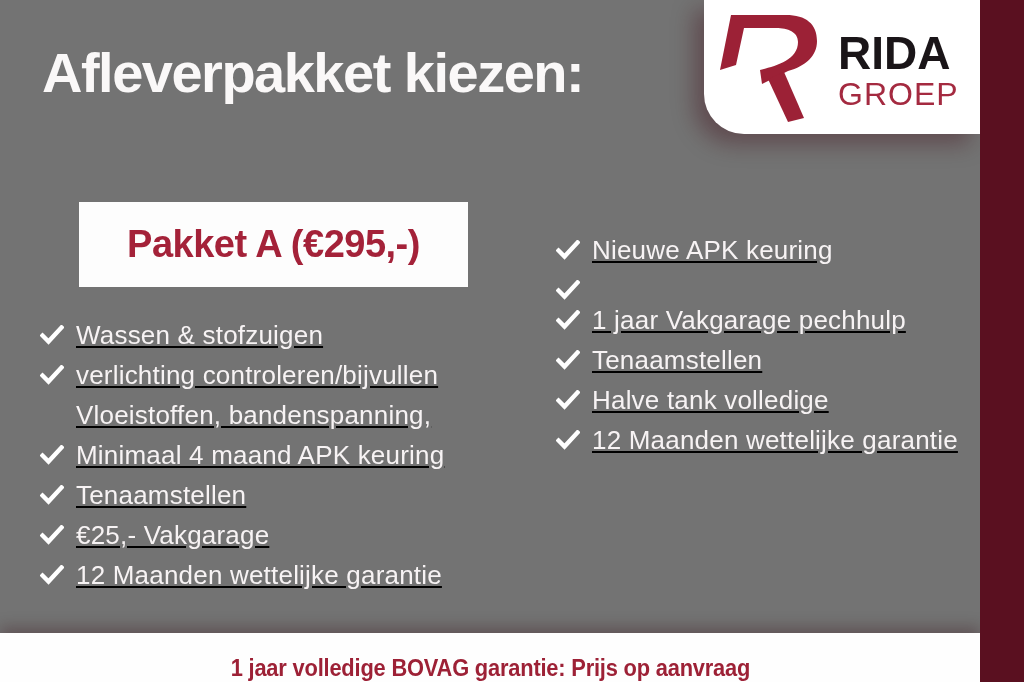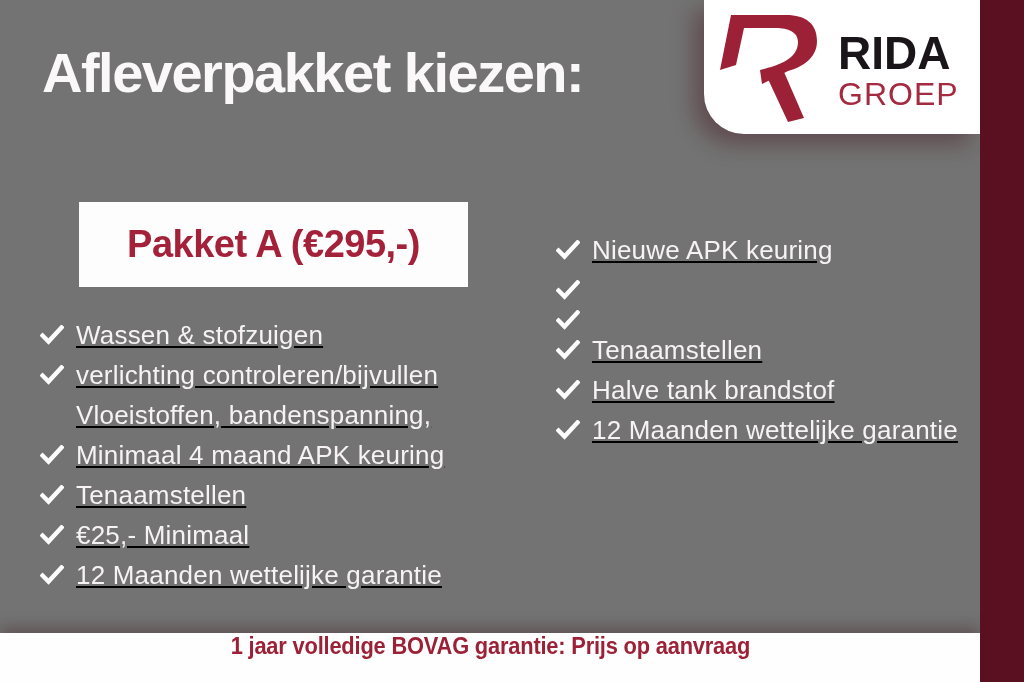--- a/index.html
+++ b/index.html
@@ -60,21 +60,21 @@
   .lines{display:block;}
   .line{
     display:block;height:40px;line-height:40px;
     font-size:26px;font-weight:400;color:#f7f3f4;letter-spacing:0.2px;
     white-space:nowrap;
   }
   
   .footer-bar{
     position:absolute;left:0;right:0;bottom:0;height:49px;
     background:#fefefe;
-    display:flex;align-items:flex-start;justify-content:center;
+    display:flex;align-items:flex-end;justify-content:center;
     box-shadow:0 -6px 14px rgba(45,0,10,.28);
   }
   .footer-text{
     font-size:23px;font-weight:bold;color:#9d2136;letter-spacing:-0.2px;
     transform:scaleX(0.95);white-space:nowrap;
   }
 </style>
 </head>
 <body>
 
@@ -145,21 +145,21 @@
             </span>
   </li>
 
   <li class="item">
     <span class="check">
       <svg width="24" height="20" viewBox="0 0 24 20" xmlns="http://www.w3.org/2000/svg" aria-hidden="true">
         <path d="M2.5 10.5 L8.5 16.5 L21.5 2.5" fill="none" stroke="#ffffff" stroke-width="4.4" stroke-linecap="square" stroke-linejoin="miter"></path>
       </svg>
     </span>
     <span class="lines">
-              <span class="line">€25,- Minimaal</span>
+              <span class="line">€25,- Vakgarage</span>
             </span>
   </li>
 
   <li class="item">
     <span class="check">
       <svg width="24" height="20" viewBox="0 0 24 20" xmlns="http://www.w3.org/2000/svg" aria-hidden="true">
         <path d="M2.5 10.5 L8.5 16.5 L21.5 2.5" fill="none" stroke="#ffffff" stroke-width="4.4" stroke-linecap="square" stroke-linejoin="miter"></path>
       </svg>
     </span>
     <span class="lines">
@@ -189,20 +189,23 @@
       </svg>
     </span>
   </li>
 
   <li class="item">
     <span class="check">
       <svg width="24" height="20" viewBox="0 0 24 20" xmlns="http://www.w3.org/2000/svg" aria-hidden="true">
         <path d="M2.5 10.5 L8.5 16.5 L21.5 2.5" fill="none" stroke="#ffffff" stroke-width="4.4" stroke-linecap="square" stroke-linejoin="miter"></path>
       </svg>
     </span>
+    <span class="lines">
+              <span class="line">1 jaar Vakgarage pechhulp</span>
+            </span>
   </li>
 
 
   <li class="item">
     <span class="check">
       <svg width="24" height="20" viewBox="0 0 24 20" xmlns="http://www.w3.org/2000/svg" aria-hidden="true">
         <path d="M2.5 10.5 L8.5 16.5 L21.5 2.5" fill="none" stroke="#ffffff" stroke-width="4.4" stroke-linecap="square" stroke-linejoin="miter"></path>
       </svg>
     </span>
     <span class="lines">
@@ -210,21 +213,21 @@
             </span>
   </li>
 
   <li class="item">
     <span class="check">
       <svg width="24" height="20" viewBox="0 0 24 20" xmlns="http://www.w3.org/2000/svg" aria-hidden="true">
         <path d="M2.5 10.5 L8.5 16.5 L21.5 2.5" fill="none" stroke="#ffffff" stroke-width="4.4" stroke-linecap="square" stroke-linejoin="miter"></path>
       </svg>
     </span>
     <span class="lines">
-              <span class="line">Halve tank brandstof</span>
+              <span class="line">Halve tank volledige</span>
             </span>
   </li>
 
   <li class="item">
     <span class="check">
       <svg width="24" height="20" viewBox="0 0 24 20" xmlns="http://www.w3.org/2000/svg" aria-hidden="true">
         <path d="M2.5 10.5 L8.5 16.5 L21.5 2.5" fill="none" stroke="#ffffff" stroke-width="4.4" stroke-linecap="square" stroke-linejoin="miter"></path>
       </svg>
     </span>
     <span class="lines">

